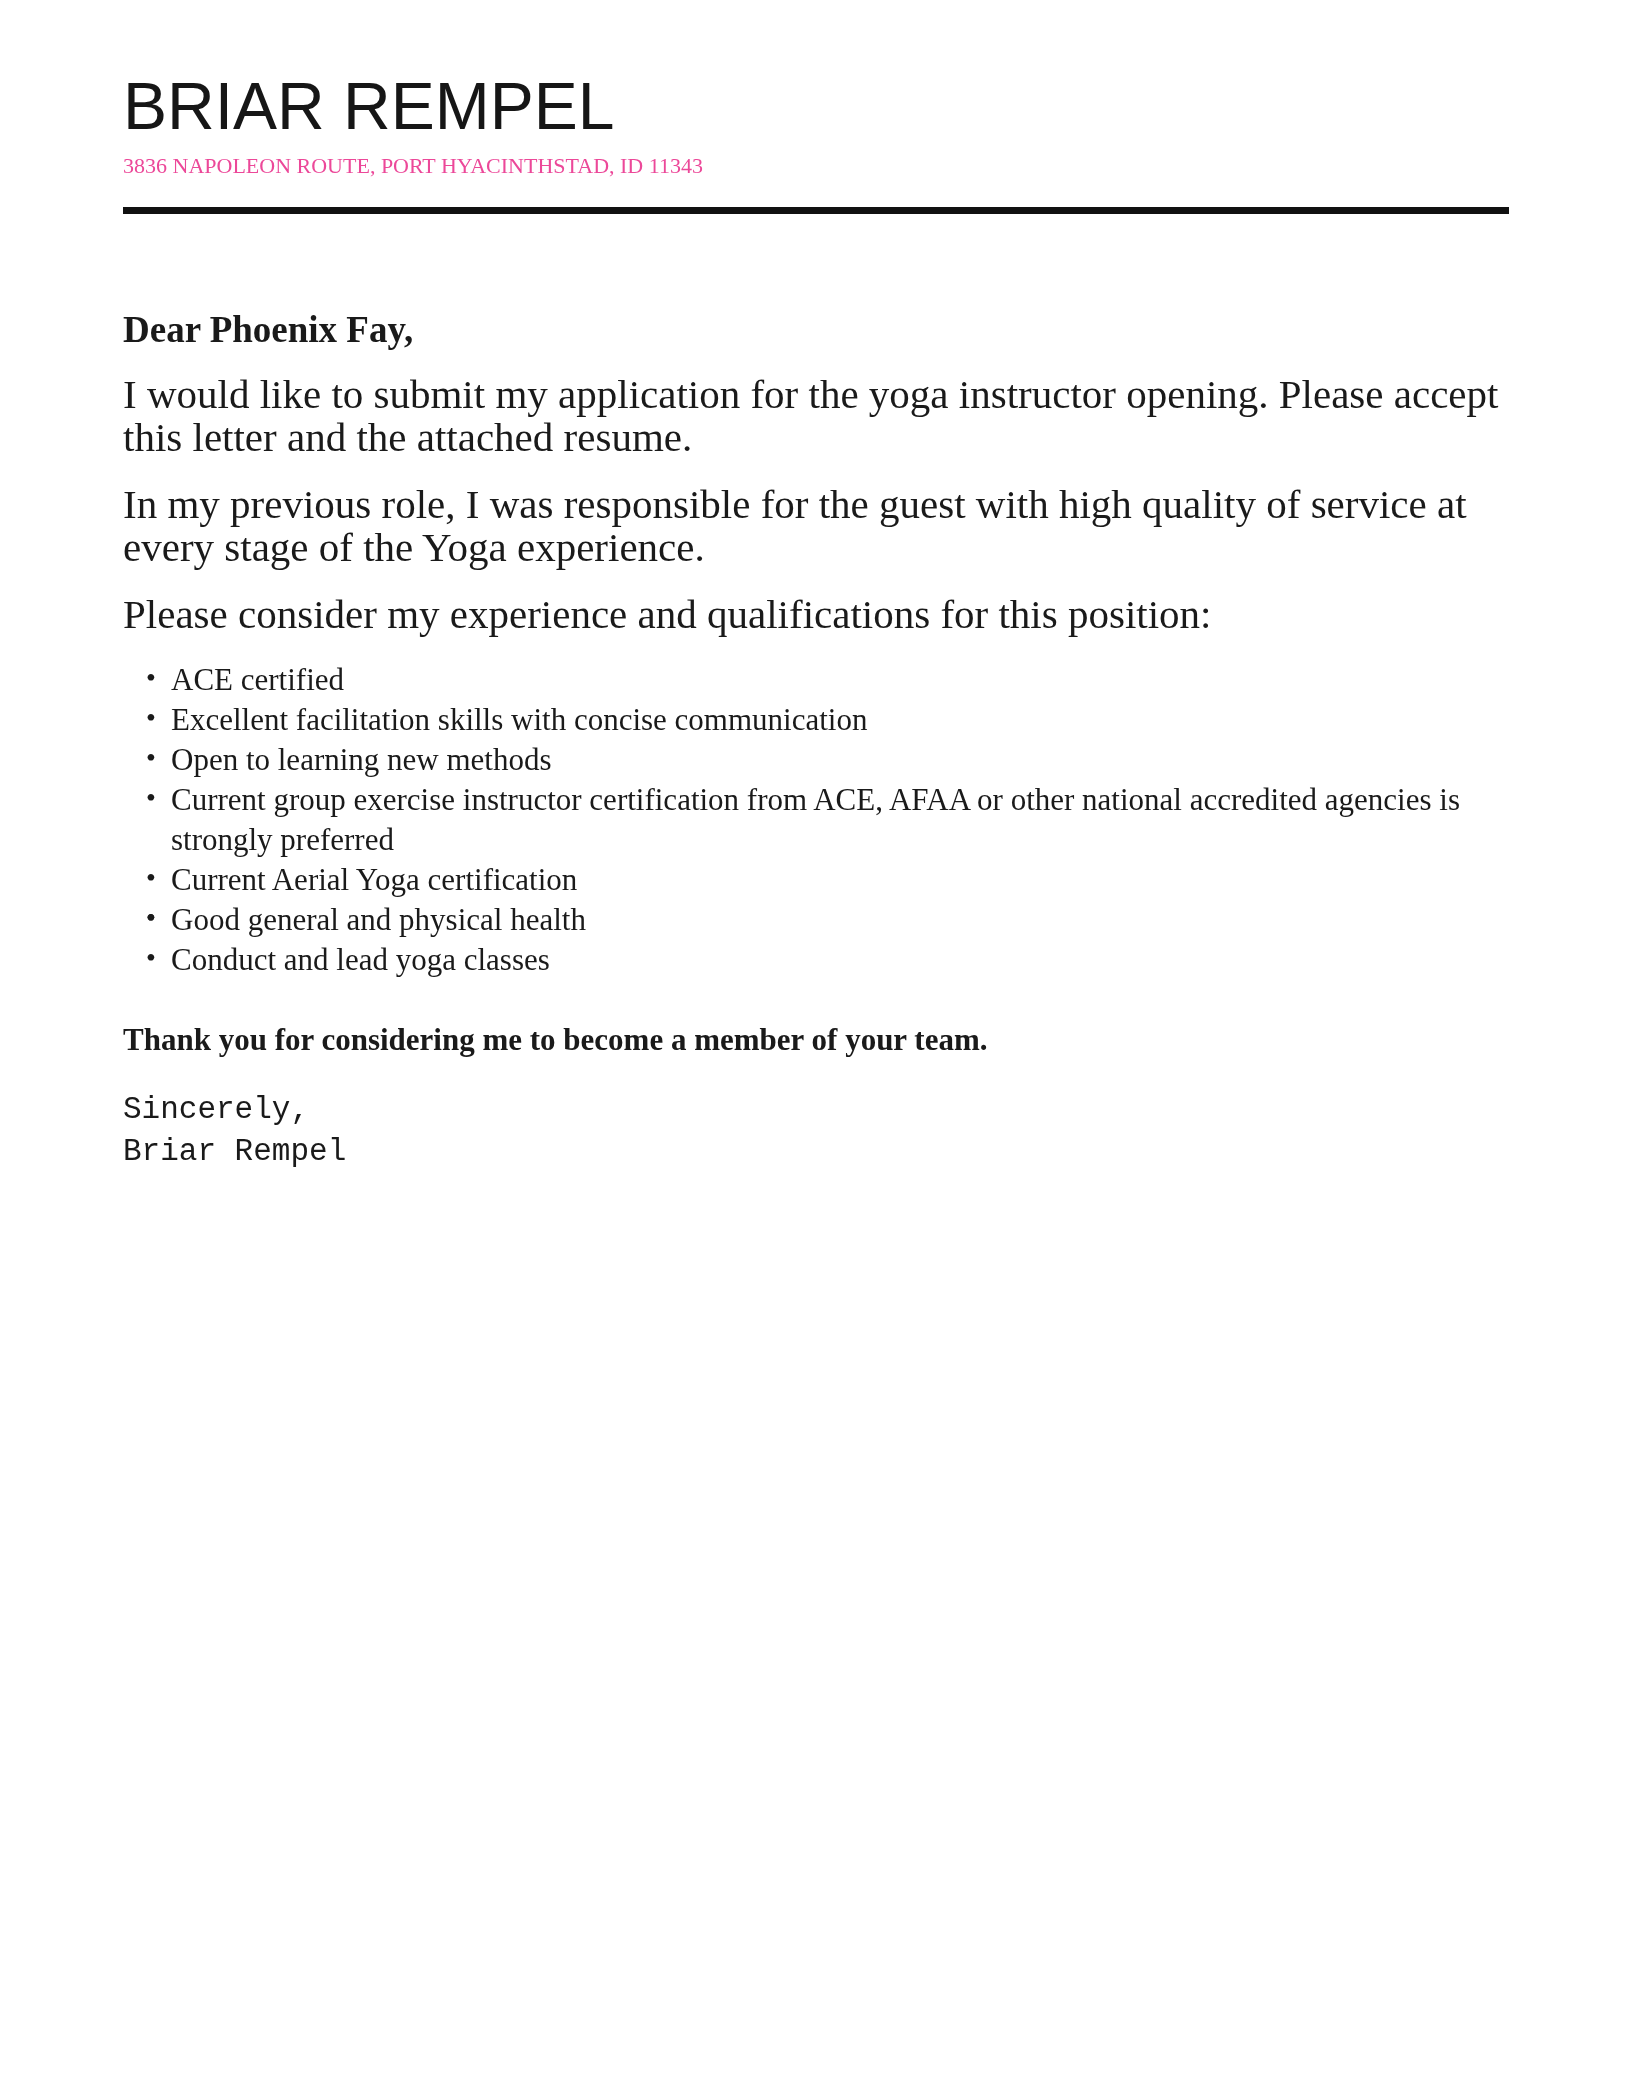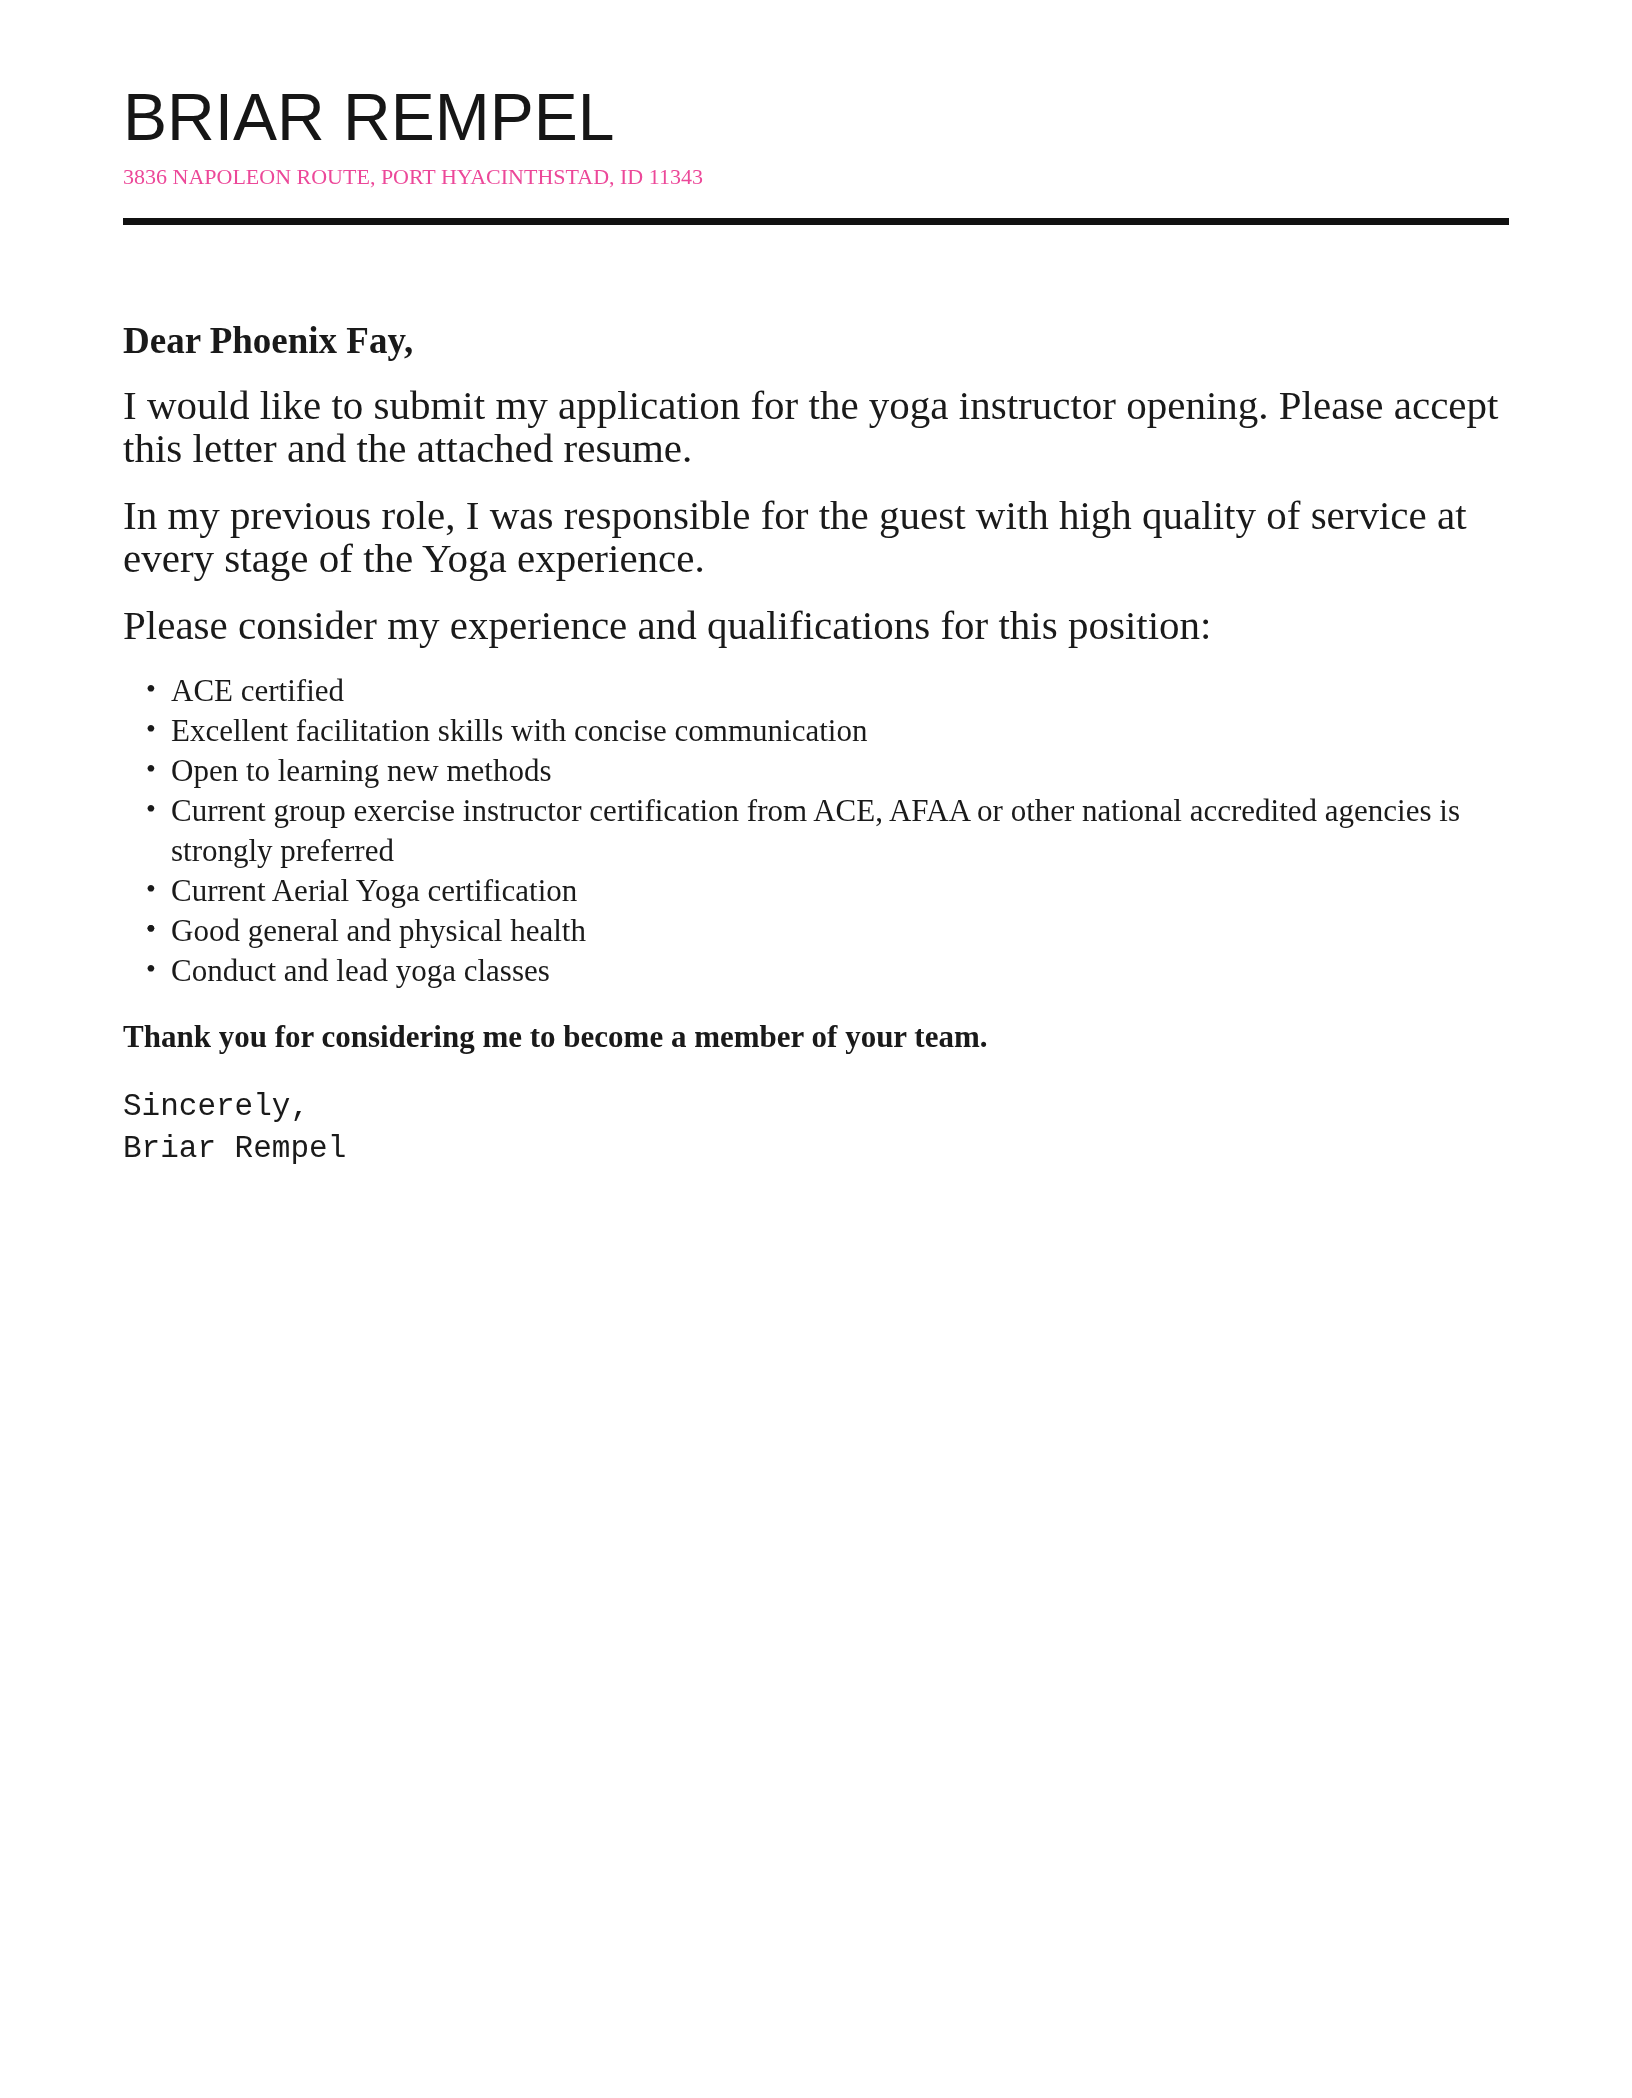--- a/index.html
+++ b/index.html
@@ -6,21 +6,21 @@
     margin: 0;
     padding: 0;
     background: #ffffff;
   }
   .page {
     position: relative;
     width: 1632px;
     height: 2098px;
     background: #ffffff;
     box-sizing: border-box;
-    padding: 15px 123px;
+    padding: 4px 123px;
     overflow: hidden;
     color: #1a1a1a;
     font-family: "Liberation Serif", "DejaVu Serif", serif;
   }
   .header-name {
     margin: 68px 0 0 0;
     font-family: "Liberation Sans", "DejaVu Sans", sans-serif;
     font-weight: 400;
     font-size: 66px;
     line-height: 68px;
@@ -62,21 +62,21 @@
     font-size: 31px;
     line-height: 40px;
   }
   .quals li .bullet-dot {
     position: absolute;
     left: 23px;
     top: -2px;
     font-size: 28px;
   }
   .closing {
-    margin: 24px 0 0 0;
+    margin: 38px 0 0 0;
     font-size: 31px;
     line-height: 43px;
     font-weight: 700;
   }
   .signoff-block {
     margin: 28px 0 0 0;
     font-size: 31px;
     line-height: 42px;
     font-family: Liberation Mono, monospace;
   }

